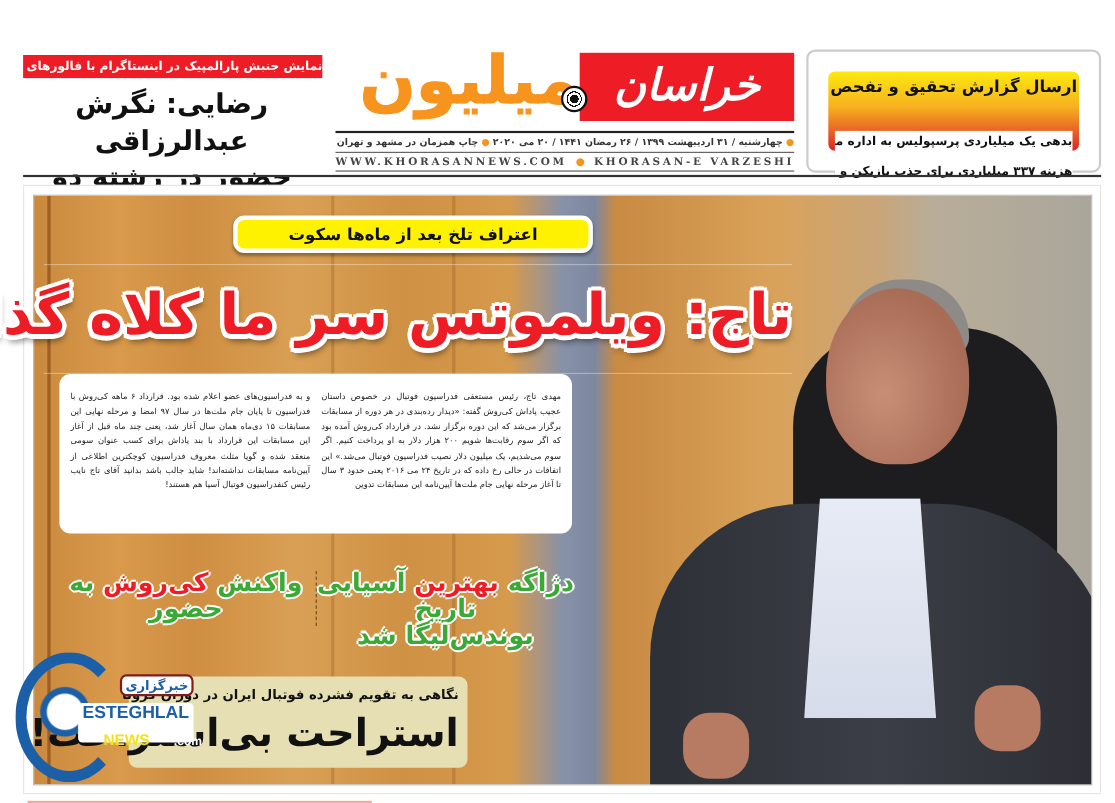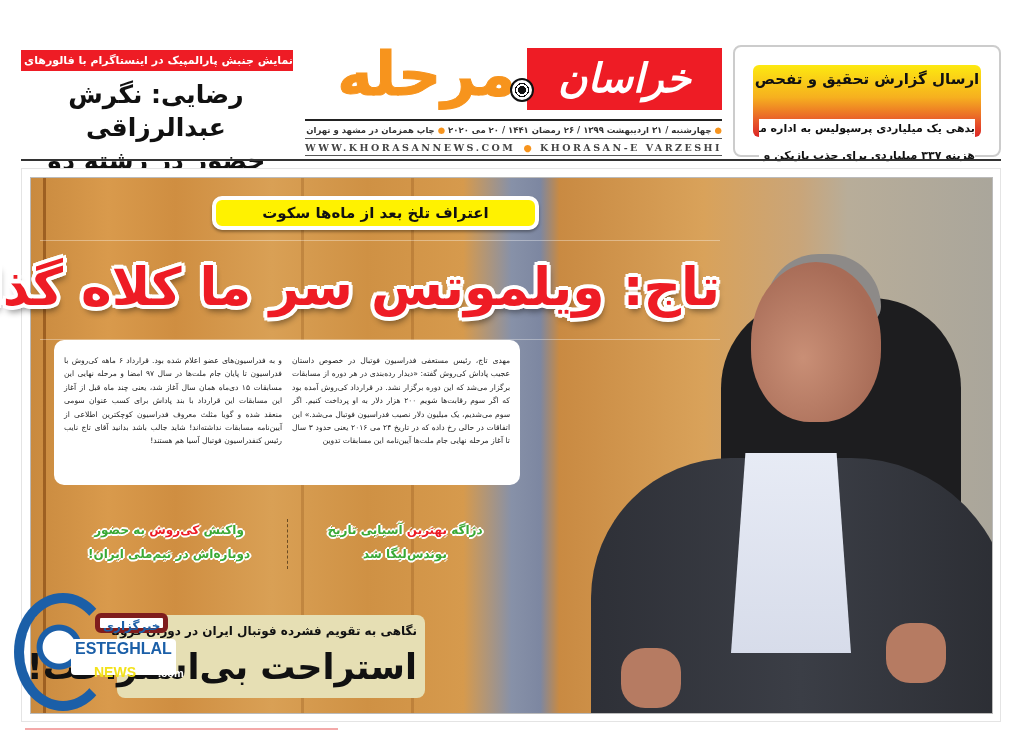--- a/index.html
+++ b/index.html
@@ -146,21 +146,21 @@
   .article-title {
     direction: rtl; text-align: center; font-size: 15px; font-weight: bold; color: #111; line-height: 24px;
   }
   .article-cols { display: flex; flex-direction: row-reverse; gap: 10px; margin-top: 6px; }
   .article-col {
     flex: 1; direction: rtl; text-align: justify; font-size: 7.6px; line-height: 13.4px; color: #222;
   }
 
   
   .subhead {
-    position: absolute; direction: rtl; text-align: center; font-weight: bold; font-size: 12px;
+    position: absolute; direction: rtl; text-align: center; font-weight: bold; font-size: 23px;
     line-height: 24px; color: #3aa935;
     text-shadow: 2px 0 0 #fff, -2px 0 0 #fff, 0 2px 0 #fff, 0 -2px 0 #fff, 1px 1px 0 #fff, -1px -1px 0 #fff;
   }
   .subhead .red { color: #ee1c25; }
   .subhead.right { left: 285px; top: 518px; width: 240px; }
   .subhead.left { left: 58px; top: 518px; width: 222px; }
   .subhead-divider {
     position: absolute; left: 287px; top: 519px; width: 0; height: 50px; border-left: 1px dashed #6b4b22;
   }
 
@@ -179,22 +179,22 @@
   }
 
   
   .watermark { position: absolute; left: 14px; top: 593px; width: 160px; height: 125px; }
   .wm-ball {
     position: absolute; left: 0; top: 0; width: 98px; height: 118px;
     border-radius: 50%; border: 10px solid #1b5fa8; border-right-color: transparent;
     background: radial-gradient(circle at 45% 45%, #fff 0 16px, #1b5fa8 17px 22px, transparent 23px);
   }
   .wm-fa {
-    position: absolute; left: 81px; top: 20px; height: 20px; padding: 0 3px;
-    background: #fff; border: 5px solid #7f1d1d; border-radius: 6px;
+    position: absolute; left: 95px; top: 20px; height: 20px; padding: 0 3px;
+    background: #fff; border: 2px solid #7f1d1d; border-radius: 6px;
     color: #1b5fa8; font-size: 12px; font-weight: bold; direction: rtl; line-height: 16px;
   }
   .wm-en {
     position: absolute; left: 57px; top: 46px; padding: 0 4px; height: 36px; background: #fff; border-radius: 4px;
     color: #1b5fa8; font-family: "Liberation Sans", sans-serif; font-weight: bold; font-size: 16px; line-height: 20px;
   }
   .wm-news {
     position: absolute; left: 80px; top: 70px; font-family: "Liberation Sans", sans-serif; font-weight: bold;
     font-size: 14px; color: #f3e21a; line-height: 18px;
   }
@@ -208,21 +208,21 @@
 <body>
 
 <div class="left-kicker">نمایش جنبش پارالمپیک در اینستاگرام با فالورهای خانم بازیگر</div>
 <div class="left-headline">
   <div>رضایی: نگرش عبدالرزاقی</div>
   <div>حضور در رشته دو است!</div>
 </div>
 
 <div class="masthead">
   <div class="logo-red">خراسان</div>
-  <div class="logo-orange">مرحله</div>
+  <div class="logo-orange">میلیون</div>
   <div class="logo-ball"></div>
   <div class="mast-rule-top"></div>
   <div class="mast-date">
     <span class="dot">●</span>
     <span>چهارشنبه / ۳۱ اردیبهشت ۱۳۹۹ / ۲۶ رمضان ۱۴۴۱ / ۲۰ می ۲۰۲۰</span>
     <span class="dot">●</span>
     <span>چاپ همزمان در مشهد و تهران</span>
   </div>
   <div class="mast-rule-mid"></div>
   <div class="mast-url">
@@ -281,21 +281,20 @@
   </div>
   <div>بوندس‌لیگا شد</div>
 </div>
 <div class="subhead-divider"></div>
 <div class="subhead left">
   <div>
     <span>واکنش</span>
     <span class="red">کی‌روش</span>
     <span>به حضور</span>
   </div>
-  <div>دوباره‌اش در تیم‌ملی ایران!</div>
 </div>
 
 <div class="teaser">
   <div class="teaser-kicker">نگاهی به تقویم فشرده فوتبال ایران در دوران کرونا</div>
   <div class="teaser-title">استراحت بی‌استراحت!</div>
 </div>
 
 <div class="watermark">
   <div class="wm-ball"></div>
   <div class="wm-fa">خبرگزاری</div>

